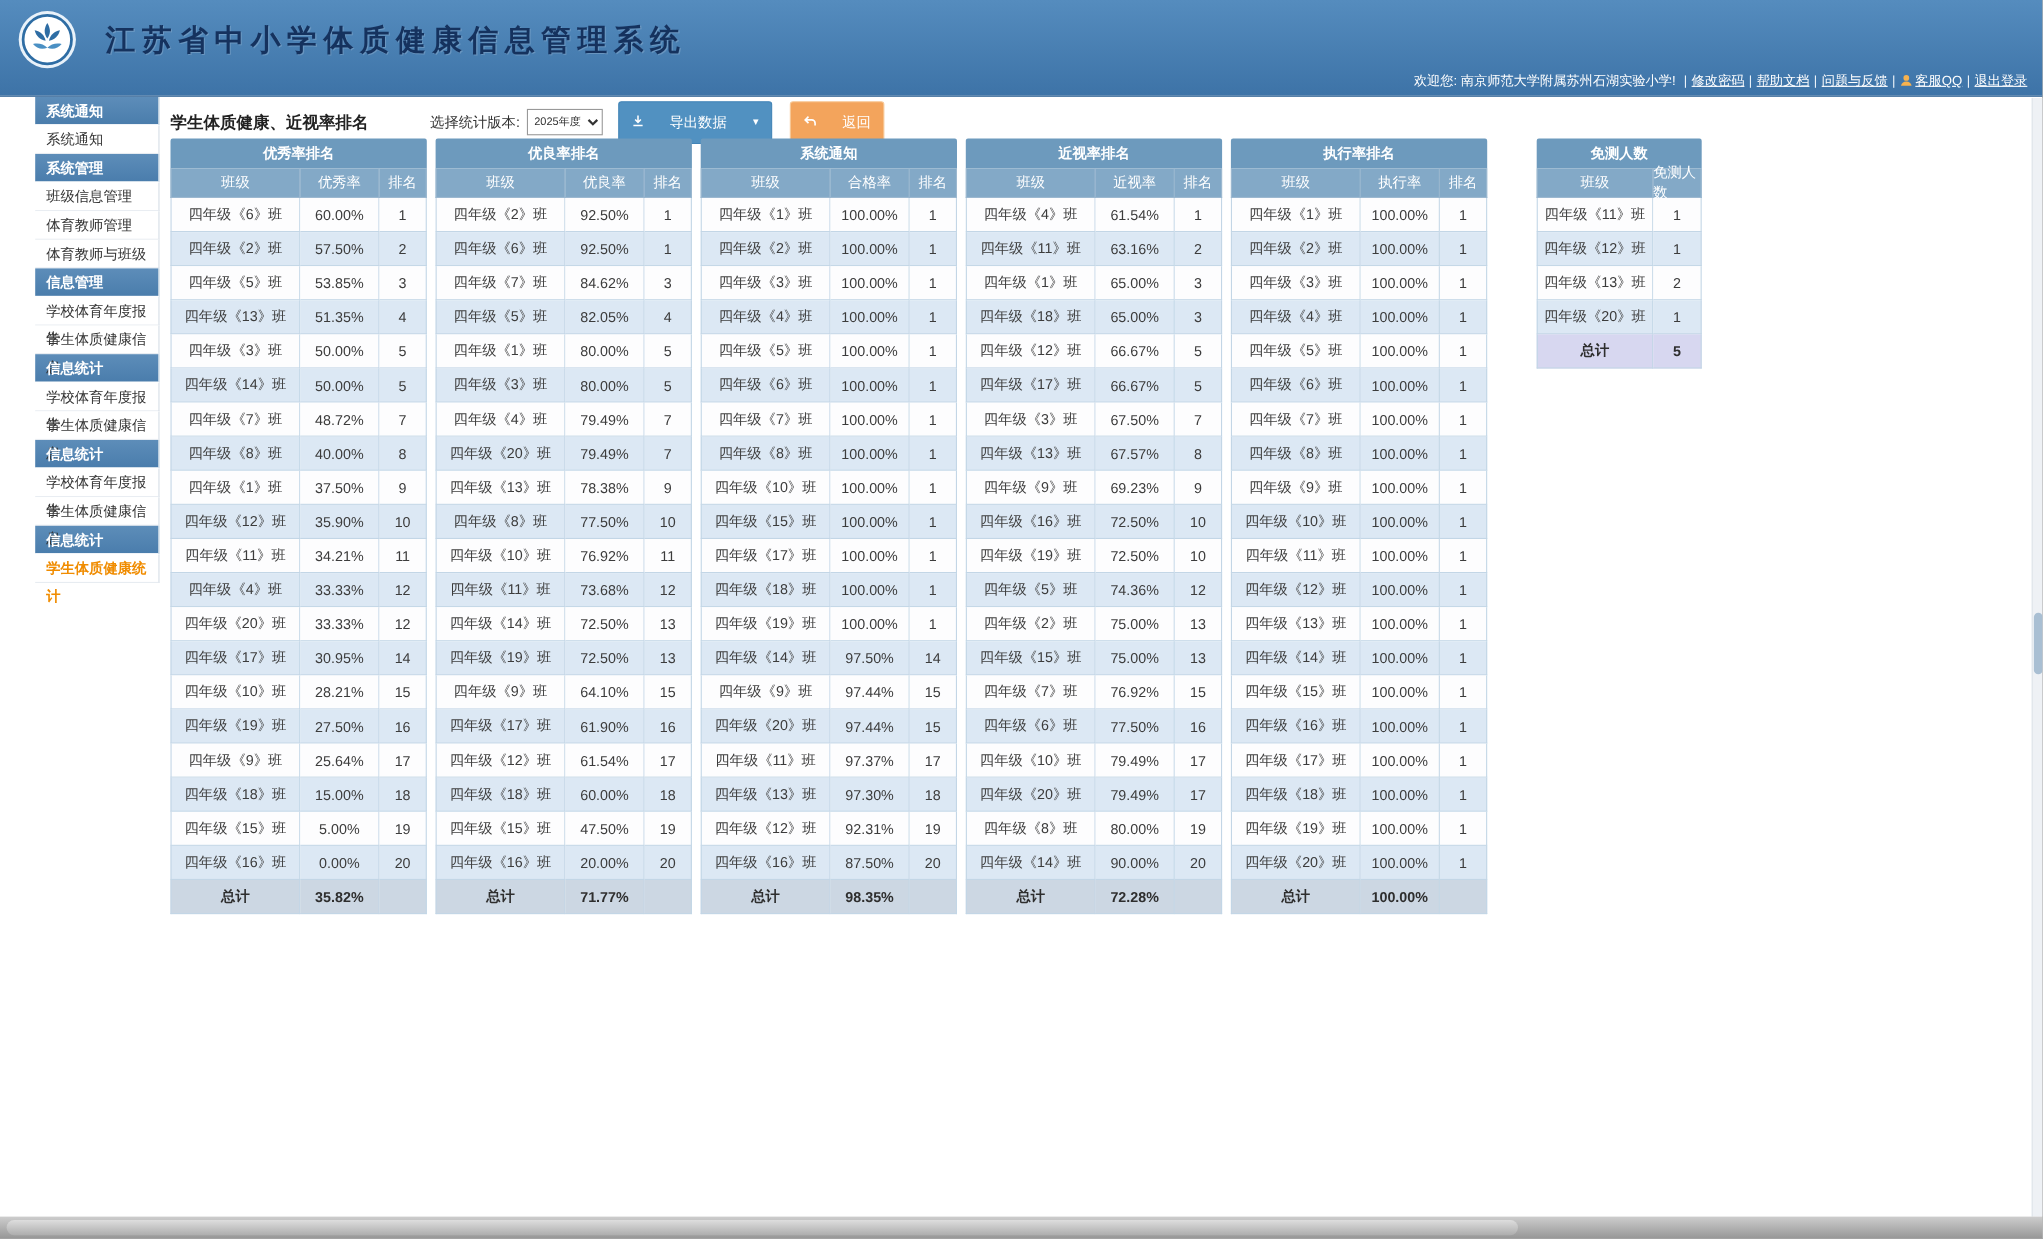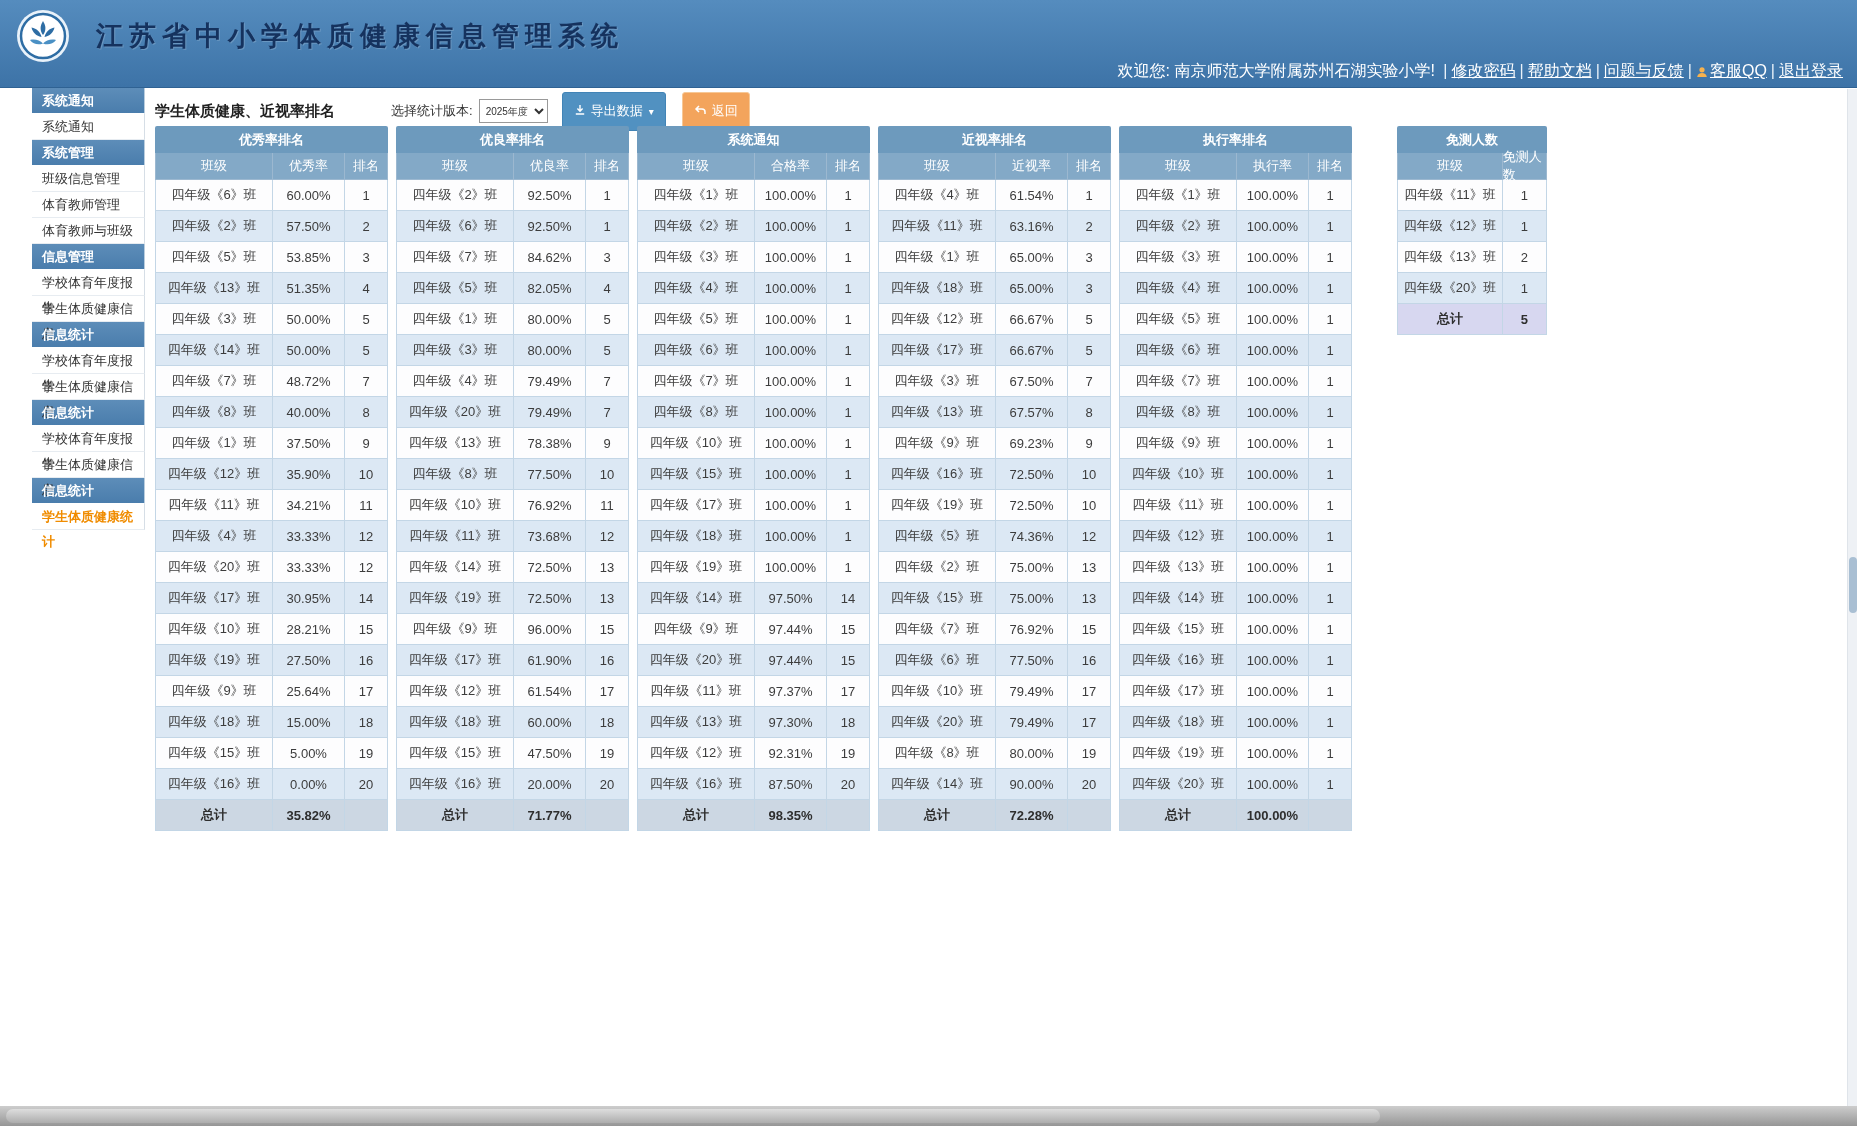--- a/index.html
+++ b/index.html
@@ -14,21 +14,21 @@
     border-bottom:1px solid #2f6293;
   }
   .brand{ display:flex; align-items:center; height:72px; padding-left:16px; }
   .logo{ width:54px; height:54px; flex:none; }
   .app-title{
     margin-left:26px; font-size:27px; font-weight:bold; letter-spacing:6px;
     color:#15325e; text-shadow:1px 1px 0 rgba(255,255,255,0.18);
   }
   .welcome-bar{
     position:absolute; right:14px; bottom:5px;
-    color:#fff; font-size:16px; white-space:nowrap;
+    color:#fff; font-size:12px; white-space:nowrap;
   }
   .welcome-bar a{ color:#fff; text-decoration:underline; cursor:pointer; }
   .hsep{ margin:0 4px; color:#eaf2f9; }
   .person-icon{ display:inline-block; vertical-align:-2px; margin-right:2px; }
 
   
   .layout{ display:flex; height:1018px; overflow:hidden; }
 
   
   .sidebar{ width:145px; flex:none;padding-left:32px; }
@@ -46,21 +46,21 @@
   
   .main{ flex:1; padding:8px 0 0 10px; overflow:hidden; }
   .toolbar{ display:flex; align-items:center; height:30px; }
   .page-title{ font-size:15px; font-weight:bold; color:#222; }
   .version-label{ font-size:13px; color:#333; margin-left:56px; }
   .version-select{
     margin-left:6px; height:24px; font-size:10px; color:#333;
     border:1px solid #999; background:#fff; padding:0 2px;
   }
   .btn{
-    display:inline-flex; align-items:center; gap:5px; height:39px; padding:0 11px;
+    display:inline-flex; align-items:center; gap:23px; height:39px; padding:0 11px;
     border-radius:3px; color:#fff; font-size:13px; cursor:pointer;
   }
   .btn-export{ margin-left:14px; background:#5191c1; border:1px solid #4284b6; }
   .btn-back{ margin-left:16px; background:#f3a45c; border:1px solid #f7c896; }
   .caret{ font-size:10px; margin-left:1px; }
 
   .report-title{
     width:1378px; margin-top:24px; margin-bottom:14px; text-align:center;
     font-size:21px; font-weight:bold; color:#3273bc;
   }
@@ -373,21 +373,21 @@
               <div class="td c1">72.50%</div>
               <div class="td c2">13</div>
             </div>
             <div class="tr of3 even">
               <div class="td c0">四年级《19》班</div>
               <div class="td c1">72.50%</div>
               <div class="td c2">13</div>
             </div>
             <div class="tr of3 odd">
               <div class="td c0">四年级《9》班</div>
-              <div class="td c1">96.00%</div>
+              <div class="td c1">64.10%</div>
               <div class="td c2">15</div>
             </div>
             <div class="tr of3 even">
               <div class="td c0">四年级《17》班</div>
               <div class="td c1">61.90%</div>
               <div class="td c2">16</div>
             </div>
             <div class="tr of3 odd">
               <div class="td c0">四年级《12》班</div>
               <div class="td c1">61.54%</div>

